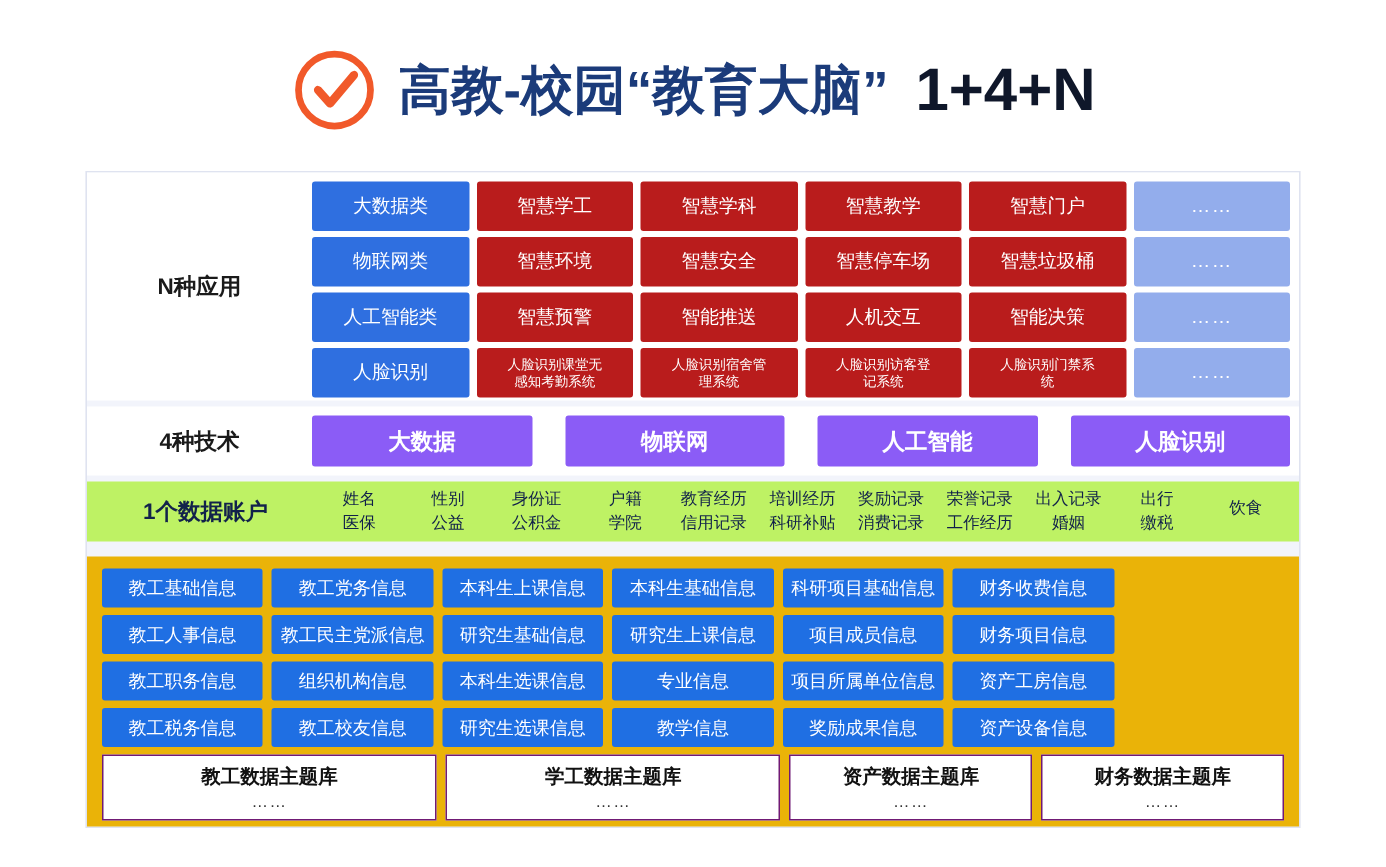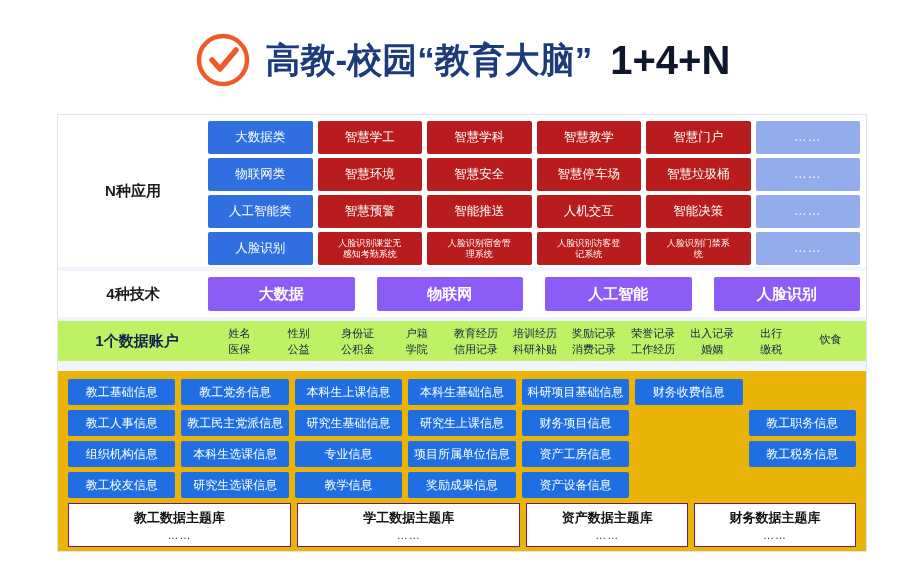--- a/index.html
+++ b/index.html
@@ -370,20 +370,21 @@
         <div class="tcell">本科生上课信息</div>
         <div class="tcell">本科生基础信息</div>
         <div class="tcell">科研项目基础信息</div>
         <div class="tcell">财务收费信息</div>
         <div class="tcell" style="visibility:hidden"></div>
 
         <div class="tcell">教工人事信息</div>
         <div class="tcell">教工民主党派信息</div>
         <div class="tcell">研究生基础信息</div>
         <div class="tcell">研究生上课信息</div>
+        <div class="tcell">项目成员信息</div>
         <div class="tcell">财务项目信息</div>
         <div class="tcell" style="visibility:hidden"></div>
 
         <div class="tcell">教工职务信息</div>
         <div class="tcell">组织机构信息</div>
         <div class="tcell">本科生选课信息</div>
         <div class="tcell">专业信息</div>
         <div class="tcell">项目所属单位信息</div>
         <div class="tcell">资产工房信息</div>
         <div class="tcell" style="visibility:hidden"></div>

